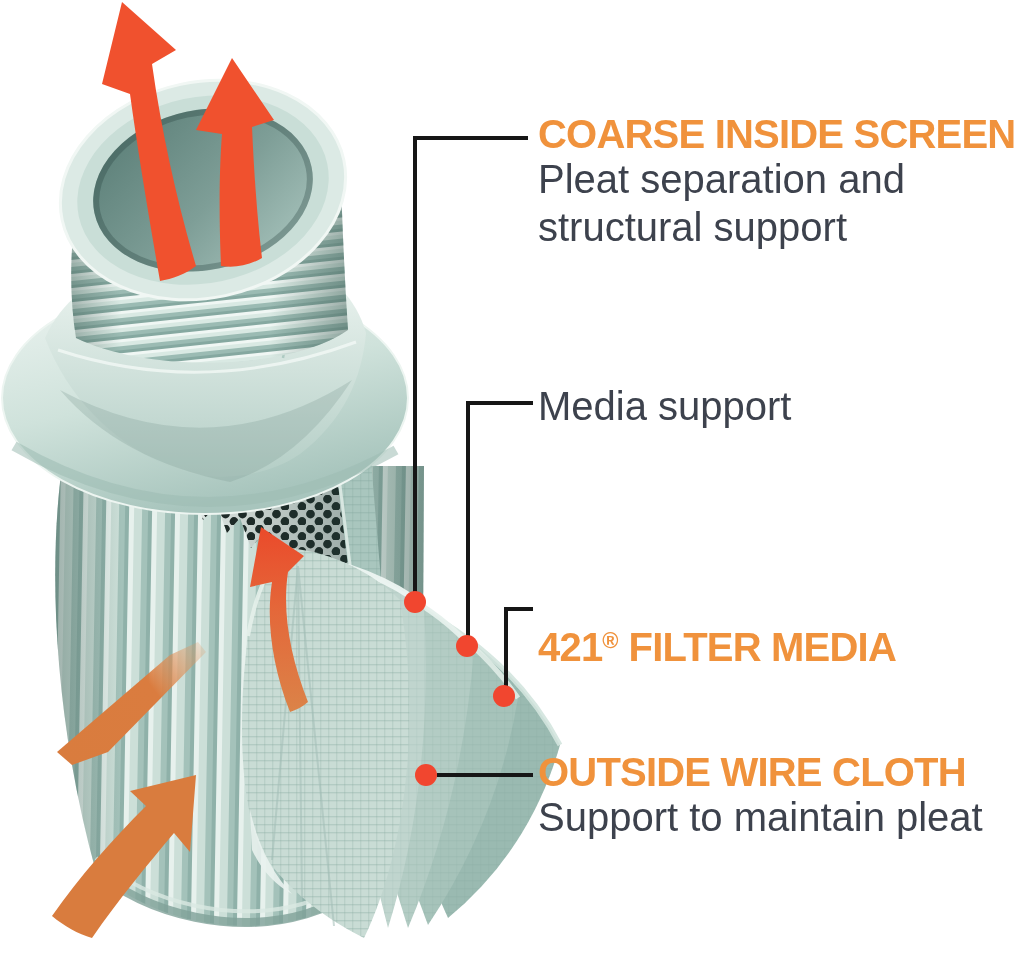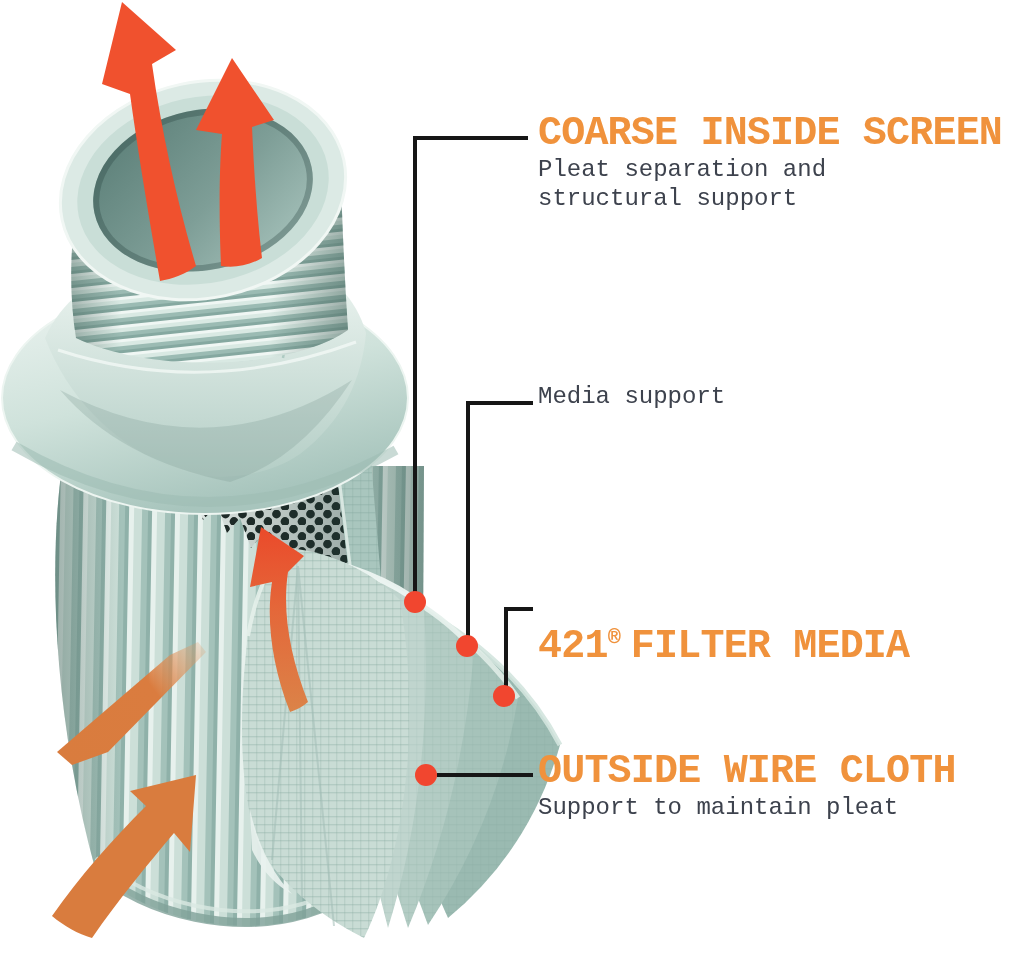--- a/index.html
+++ b/index.html
@@ -1,28 +1,28 @@
 <!DOCTYPE html>
 <html><head>
 <meta charset="utf-8">
 <style>
   html,body{margin:0;padding:0;}
   body{
     width:1024px;height:956px;position:relative;background:#ffffff;
     font-family:"Liberation Sans","DejaVu Sans",sans-serif;overflow:hidden;
   }
-  #stage{position:absolute;left:0;top:0;width:1024px;height:700px;font-family:Liberation Mono, monospace;}
+  #stage{position:absolute;left:0;top:0;width:1024px;height:700px;}
   svg#art{position:absolute;left:0;top:0;}
   .callout{position:absolute;left:538px;}
   .callout .h{
     font-weight:bold;font-size:40px;line-height:1.05;letter-spacing:-0.8px;
     color:#F0923C;white-space:nowrap;
   }
   .callout .d{
-    font-size:24px;line-height:1.21;color:#3D424D;white-space:nowrap;
+    font-size:40px;line-height:1.21;color:#3D424D;white-space:nowrap;
   }
   .callout .d:first-of-type{margin-top:6px;}
   .c1{top:113px;}
   .c2{top:376px;}
   .c3{top:581px;margin-top:45px;}
   .c4{top:751px;}
   .reg{
     display:inline-block;font-size:22px;position:relative;top:-13px;
     letter-spacing:0;
   }

